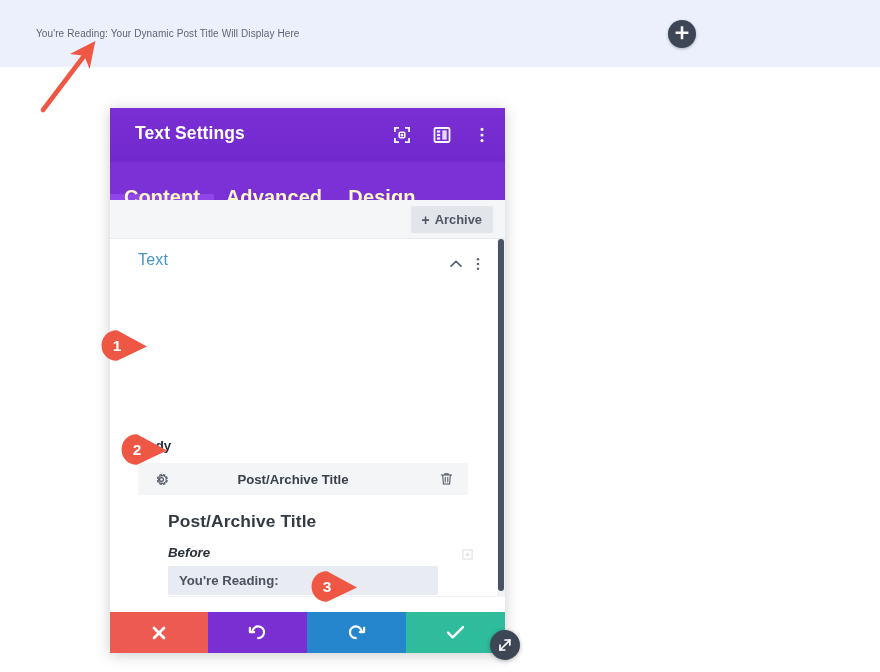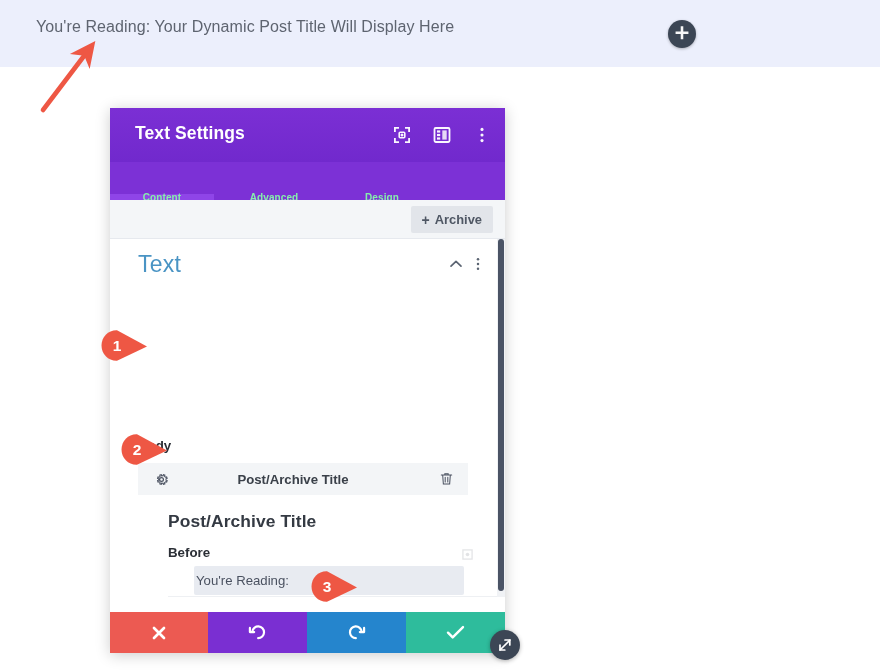--- a/index.html
+++ b/index.html
@@ -21,22 +21,22 @@
 
   
   .site-banner {
     position: absolute;
     left: 0; top: 0;
     width: 880px; height: 67px;
     background: #eceffc;
   }
   .banner-text {
     position: absolute;
-    left: 36px; top: 18px;
-    font-size: 16px;
+    left: 36px; top: 28px;
+    font-size: 10px;
     color: #5e6470;
     letter-spacing: .1px;
     white-space: nowrap;
   }
   .add-section-btn {
     position: absolute;
     left: 668px; top: 20px;
     width: 28px; height: 28px;
     border-radius: 50%;
     background: #3c4655;
@@ -77,22 +77,22 @@
   }
   .hdr-icon { width: 18px; height: 18px; display: block; opacity: .96; }
 
   .tabs {
     display: flex;
     height: 38px;
     background: #7c31d6;
   }
   .tab {
     display: flex; align-items: center; justify-content: center;
-    color: #86efac;
-    font-size: 10px;
+    color: #fef9c3;
+    font-size: 20px;
     font-weight: bold;
     letter-spacing: .1px;
     margin-top: 32px;
   }
   .tab-0 { width: 104px; background: #8f45e8; }
   .tab-1 { width: 96px; }
   .tab-2 { width: 120px; }
 
   
   .searchbar {
@@ -147,21 +147,21 @@
   }
 
   .section-head {
     position: relative;
     height: 46px;
   }
   .section-title {
     position: absolute;
     left: 28px; top: 12px;
     color: #4a94c4;
-    font-size: 23px;
+    font-size: 16px;
     letter-spacing: .2px;
   }
   .section-ctrl {
     position: absolute;
     top: 18px;
     width: 14px; height: 14px;
   }
   .ctrl-chevron { right: 42px; }
   .ctrl-dots { right: 20px; }
 
@@ -198,26 +198,25 @@
     color: #343a43;
     letter-spacing: .1px;
   }
 
   .text-input {
     position: absolute;
     height: 29px;
     background: #e8ebf1;
     border: 0; outline: 0;
     border-radius: 2px;
-    padding: 0 2px;
+    padding: 0 11px;
     font-size: 13.2px;
-    font-weight: normal;
+    font-weight: bold;
     color: #4a5160;
     font-family: "Liberation Sans", sans-serif;
-    margin-left: 26px;
   }
 
   .dyn-dot {
     position: absolute;
     width: 11px; height: 11px;
     opacity: .14;
   }
   .row-divider {
     position: absolute;
     left: 58px;
@@ -353,21 +352,21 @@
         <span class="body-row-label">Post/Archive Title</span>
         <span class="trash-wrap">
           <svg width="13" height="14" viewBox="0 0 14 15">
             <path d="M1.4 3.2h11.2M5.2 3.2V1.8h3.6v1.4M2.9 3.2l.7 9.7h6.8l.7-9.7M5.6 5.6v5M8.4 5.6v5" fill="none" stroke="#4a5160" stroke-width="1.1" stroke-linecap="round"></path>
           </svg>
         </span>
       </div>
 
       <div class="subsection-title">Post/Archive Title</div>
 
-      <div class="field-label" style="left:58px; top:306px;">Before</div>
+      <div class="field-label" style="left:58px; top:306px;font-style:italic;">Before</div>
       <input class="text-input" style="left: 58px; top: 327px; width: 270px;" type="text" value="You're Reading:">
       <svg class="dyn-dot" style="left:352px; top:310px;" viewBox="0 0 12 12">
         <rect x="1" y="1" width="10" height="10" fill="none" stroke="#3b4250" stroke-width="1.4"></rect>
         <circle cx="6" cy="6" r="2" fill="#3b4250"></circle>
       </svg>
 
       <div class="row-divider" style="top:357px;"></div>
 
       <div class="scrollbar-track">
         <div class="scrollbar-thumb"></div>

